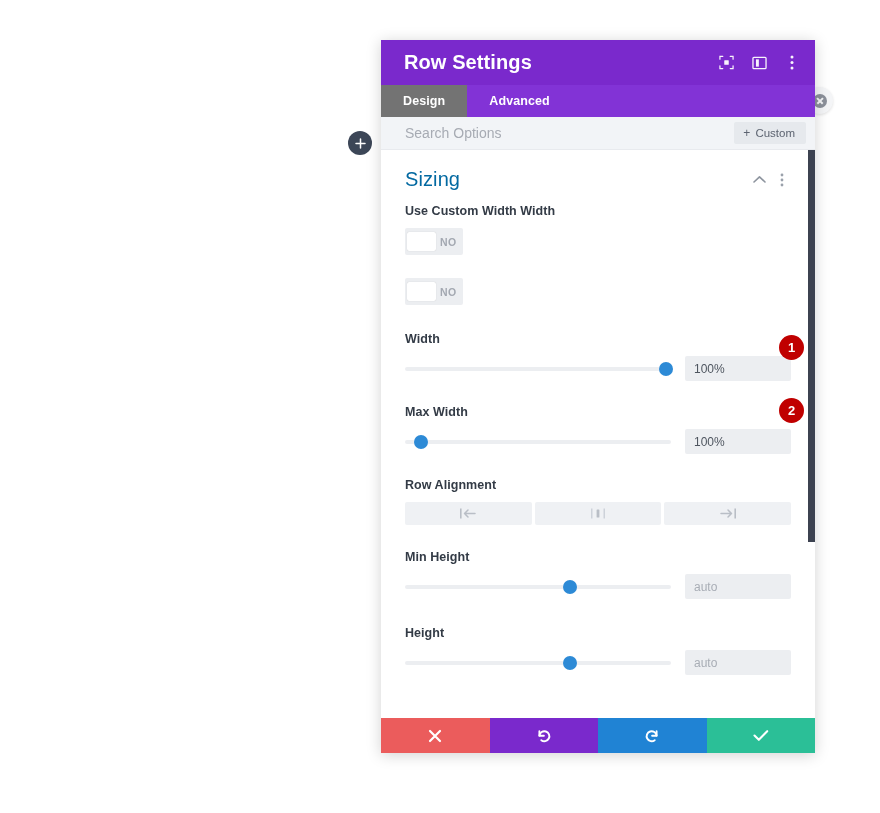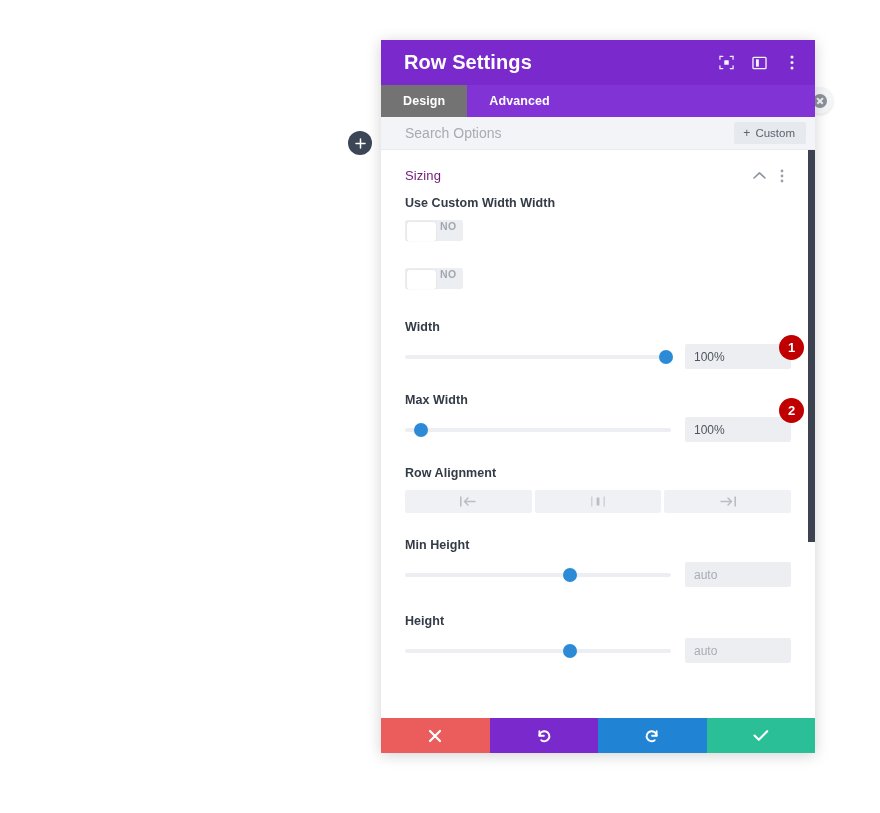--- a/index.html
+++ b/index.html
@@ -178,22 +178,22 @@
     overflow: hidden;
   }
 
   .section-header {
     display: flex;
     align-items: center;
     padding-top: 18px;
     padding-bottom: 13px;
   }
   .section-title {
-    color: #701a75;
-    font-size: 13px;
+    color: #0369a1;
+    font-size: 20px;
     flex: 1;
     letter-spacing: 0.1px;
   }
   .section-action {
     width: 18px;
     display: flex;
     align-items: center;
     justify-content: center;
     color: #9aa1ab;
   }
@@ -204,24 +204,24 @@
     font-size: 12.5px;
     color: #333b46;
     font-weight: bold;
     margin-bottom: 10px;
     letter-spacing: 0.05px;
   }
 
   
   .toggle {
     display: inline-flex;
-    align-items: flex-start;
+    align-items: center;
     background: #eceef1;
     border-radius: 2px;
-    height: 21px;
+    height: 27px;
     width: 58px;
     padding: 0;
   }
   .toggle-knob {
     width: 29px;
     height: 19px;
     margin: 2px;
     background: #ffffff;
     border-radius: 2px;
     box-shadow: 0 0 1px rgba(0,0,0,0.22);

